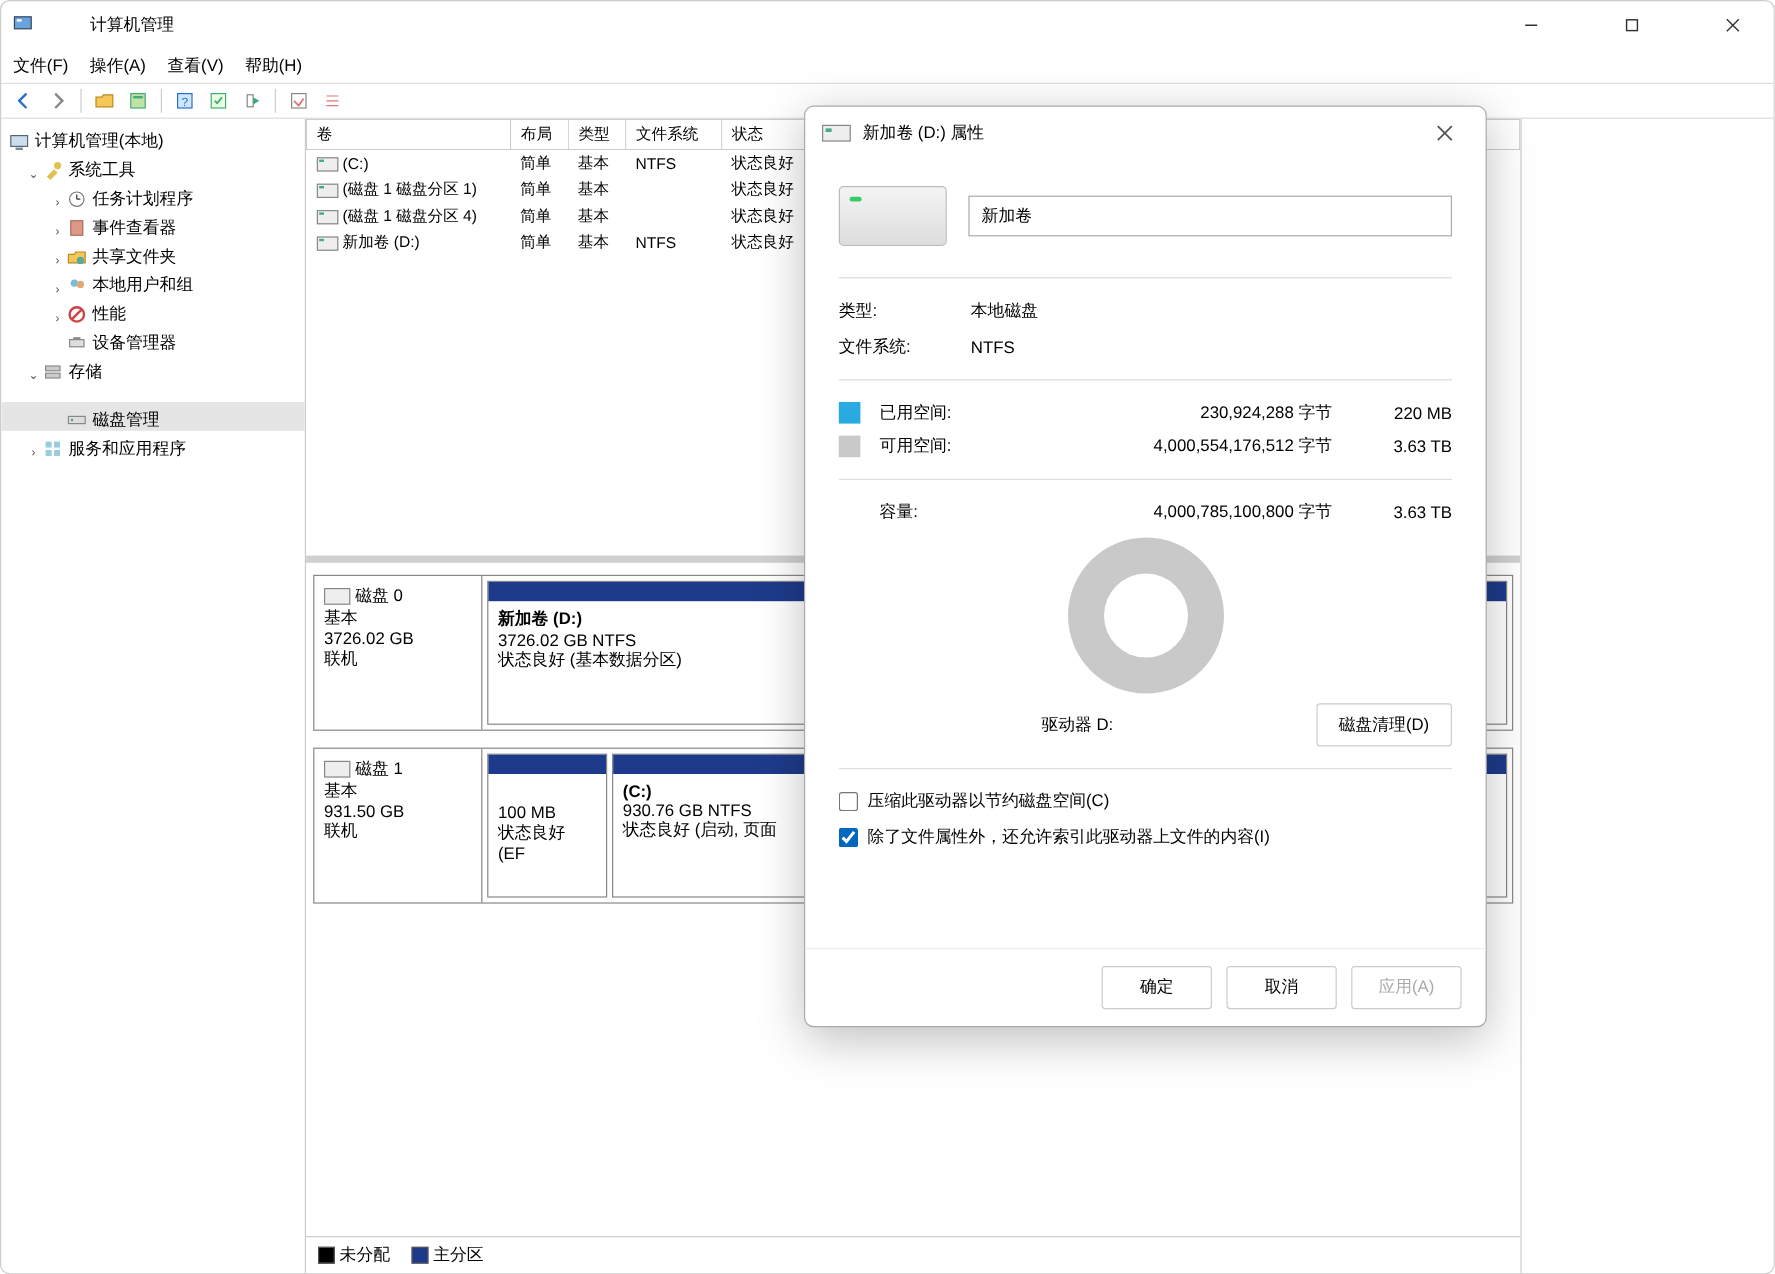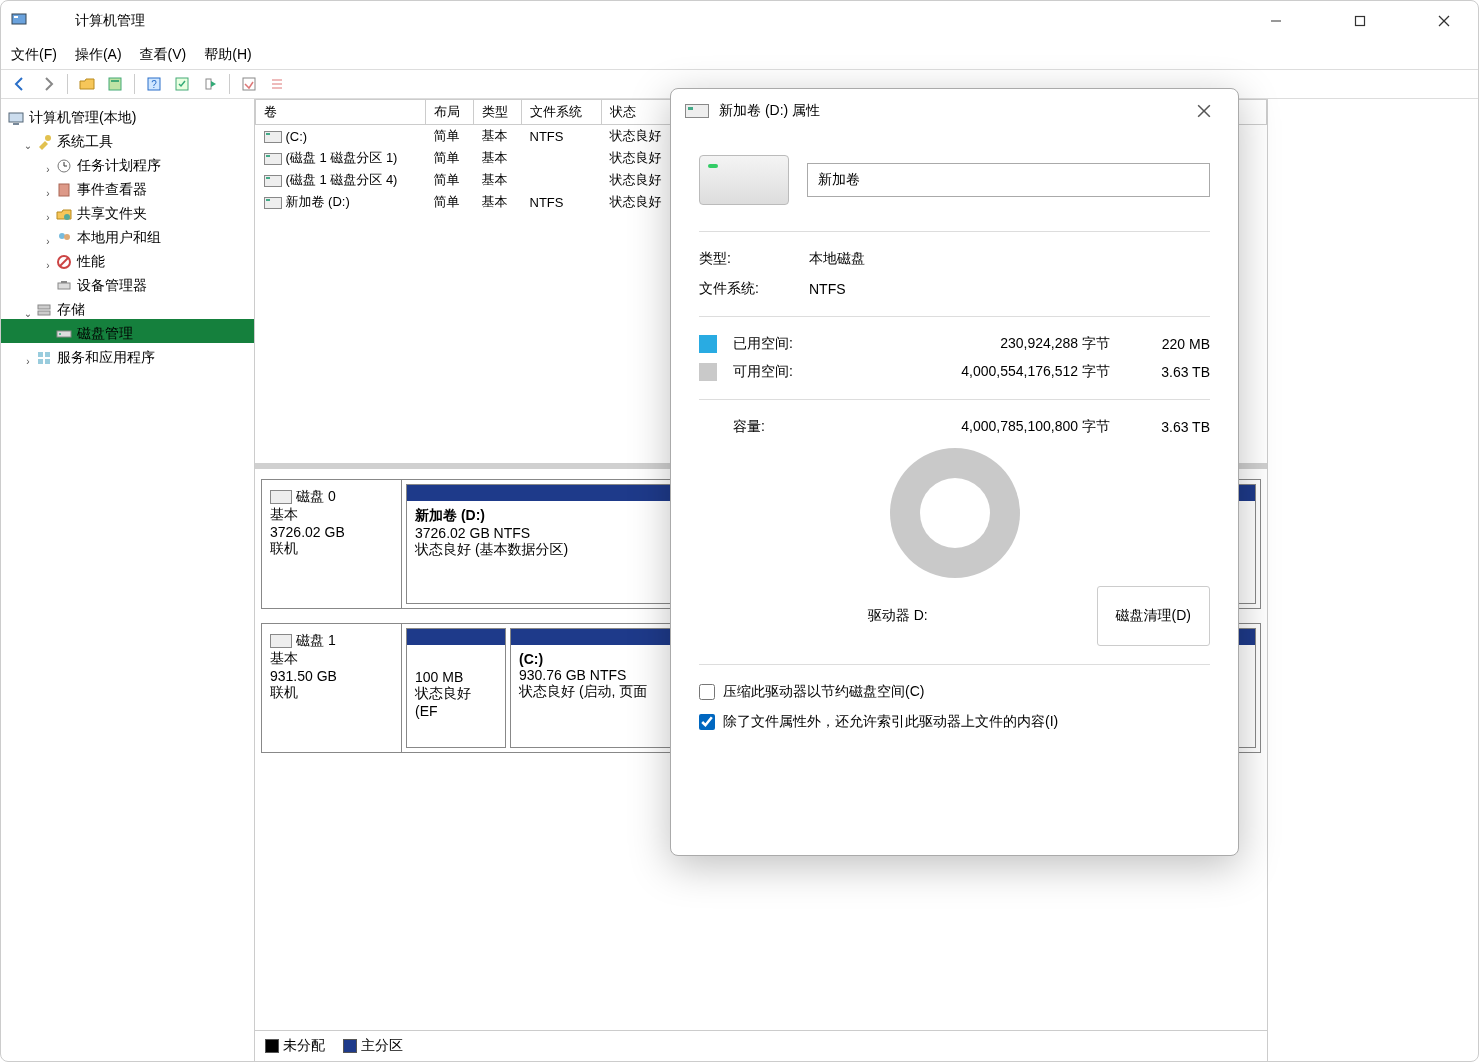--- a/index.html
+++ b/index.html
@@ -20,21 +20,21 @@
 .toolbar .tbtn { width: 26px; height: 24px; display: flex; align-items: center; justify-content: center; border: 1px solid transparent; }
 .toolbar .sep { width: 1px; height: 20px; background: #ccc; margin: 0 4px; }
 
 .body-area { flex: 1; display: flex; overflow: hidden; }
 
 
 .tree-pane { width: 254px; border-right: 1px solid #ccc; overflow-y: auto; padding: 4px 0; font-size: 14px; }
 .tree-item { display: flex; align-items: flex-end; height: 24px; padding-left: 6px; white-space: nowrap; }
 .tree-item .exp { width: 14px; text-align: center; font-size: 10px; color: #555; }
 .tree-item .ticon { width: 18px; height: 18px; margin-right: 4px; display: inline-flex; align-items: center; justify-content: center; }
-.tree-item.selected { background: #15803d; }
+.tree-item.selected { background: #e5e5e5; margin-top: 16px; }
 .ind1 { padding-left: 20px; } .ind2 { padding-left: 40px; }
 
 
 .content-pane { flex: 1; display: flex; flex-direction: column; border-right: 1px solid #ccc; overflow: hidden; }
 .volume-table { border-collapse: collapse; width: 100%; font-size: 13px; }
 .volume-table th { text-align: left; padding: 3px 8px; border: 1px solid #ccc; background: #fff; font-weight: normal; position: relative; }
 .volume-table td { padding: 2px 8px; white-space: nowrap; }
 .vol-icon { display: inline-block; width: 18px; height: 12px; background: #eee; border: 1px solid #888; margin-right: 4px; vertical-align: middle; position: relative; }
 .vol-icon::after { content:''; position:absolute; left:1px; top:1px; width:4px; height:2px; background:#4a8; }
 
@@ -72,21 +72,21 @@
 .dlg-drive-icon::after { content:''; position:absolute; left:8px; top:8px; width:10px; height:4px; background:#3c6; border-radius:2px; }
 .dlg-name-input { flex:1; border: 1px solid #aaa; padding: 8px 10px; font-size: 14px; }
 .space-row { display: grid; grid-template-columns: 24px 100px 1fr 90px; align-items: center; gap: 10px; margin-bottom: 10px; }
 .space-sw { width: 18px; height: 18px; }
 .space-bytes { text-align: right; }
 .space-human { text-align: right; }
 .pie-wrap { display: flex; justify-content: center; margin: 12px 0 8px; }
 .pie { width: 130px; height: 130px; border-radius: 50%; background: #c9c9c9; position: relative; }
 .pie::after { content:''; position:absolute; left:30px; top:30px; width:70px; height:70px; border-radius:50%; background:#fff; }
 .cleanup-row { display:flex; align-items:center; justify-content: space-between; margin-top: 6px; }
-.dlg-button { border: 1px solid #ccc; background: #fff; padding: 20px 18px; font-size: 14px; border-radius: 3px; }
+.dlg-button { border: 1px solid #ccc; background: #fff; padding: 8px 18px; font-size: 14px; border-radius: 3px; }
 .dlg-button:disabled { color: #aaa; }
 .dlg-sep { border: none; border-top: 1px solid #ddd; margin: 18px 0; }
 .checkbox-row { display: flex; align-items: center; gap: 8px; margin-bottom: 12px; }
 .checkbox-row input { width: 16px; height: 16px; accent-color: #0067c0; }
 .dlg-footer { display: flex; justify-content: flex-end; gap: 12px; padding: 14px 20px; border-top: 1px solid #eee; }
 .dlg-footer .dlg-button { min-width: 92px; }
 
 
 .ic { width:16px; height:16px; }
 </style>
@@ -456,13 +456,18 @@
     <hr class="dlg-sep">
     <label class="checkbox-row">
       <input type="checkbox" style="">
       <span>压缩此驱动器以节约磁盘空间(C)</span>
     </label>
     <label class="checkbox-row">
       <input type="checkbox" checked="" style="">
       <span>除了文件属性外，还允许索引此驱动器上文件的内容(I)</span>
     </label>
   </div>
+  <div class="dlg-footer">
+    <button class="dlg-button">确定</button>
+    <button class="dlg-button">取消</button>
+    <button class="dlg-button" disabled="">应用(A)</button>
+  </div>
 </div>
 
 </body></html>

